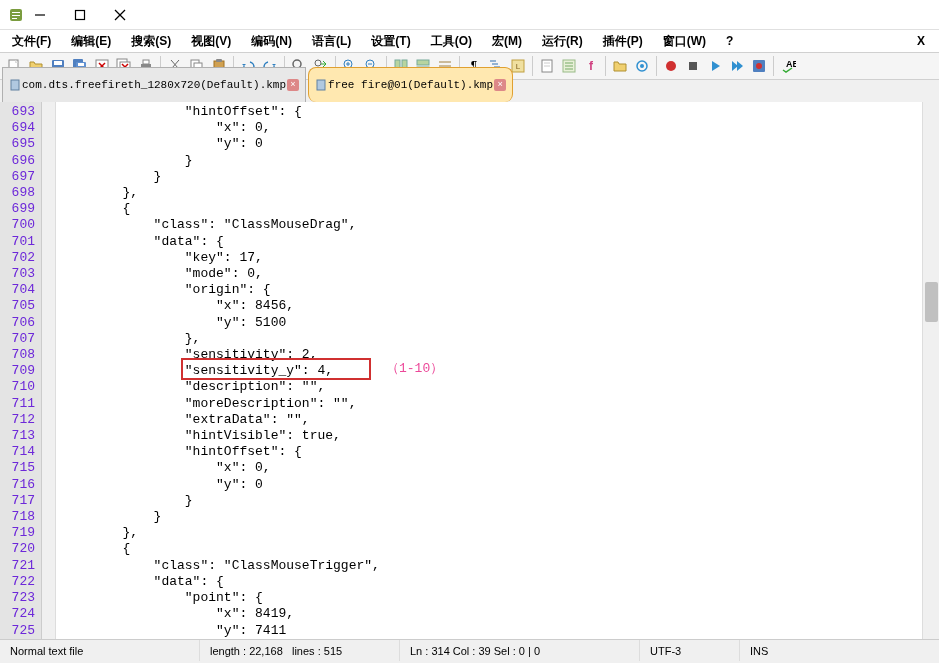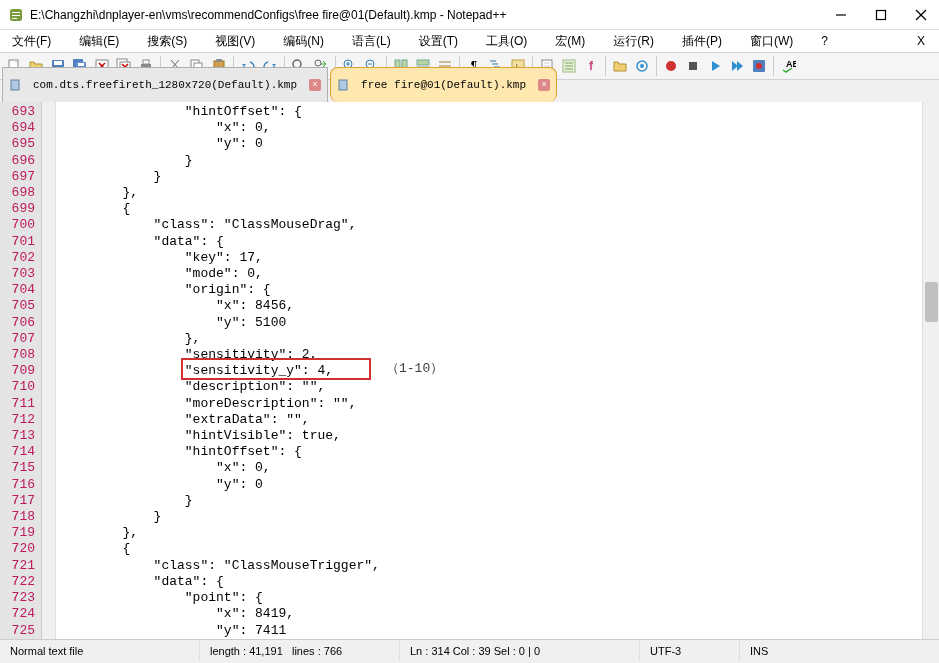--- a/index.html
+++ b/index.html
@@ -2,54 +2,53 @@
 <html><head>
 <meta charset="utf-8">
 <style>
 * { margin: 0; padding: 0; box-sizing: border-box; }
 body { font-family: 'Microsoft YaHei', Arial, sans-serif; font-size: 12px; background: #f0f0f0; width: 939px; height: 663px; overflow: hidden; position: relative; }
 .titlebar { height: 30px; background: #fff; display: flex; align-items: center; padding: 0 8px; border-bottom: 1px solid #e0e0e0; }
 .titlebar-icon { width: 16px; height: 16px; margin-right: 6px; }
 .titlebar-text { flex: 1; font-size: 12px; color: #000; }
 .win-controls { display: flex; gap: 20px; }
 .win-btn { width: 20px; height: 20px; display: flex; align-items: center; justify-content: center; cursor: default; }
-.menubar { height: 22px; background: #fff; display: flex; align-items: center; padding: 0 4px; gap: 12px; }
+.menubar { height: 22px; background: #fff; display: flex; align-items: center; padding: 0 4px; gap: 4px; font-weight: bold; }
 .menubar-item { padding: 2px 8px; cursor: default; font-size: 12px; }
 .menubar-right { margin-left: auto; padding-right: 10px; }
 .toolbar { height: 28px; background: #f5f5f5; border-top: 1px solid #d0d0d0; border-bottom: 1px solid #d0d0d0; display: flex; align-items: center; padding: 0 4px; gap: 2px; }
 .tool-btn { width: 20px; height: 20px; display: flex; align-items: center; justify-content: center; cursor: default; }
 .tool-sep { width: 1px; height: 20px; background: #ccc; margin: 0 2px; }
 .tabbar { height: 22px; background: #f0f0f0; display: flex; align-items: flex-end; padding: 0 2px; }
-.tab { height: 20px; padding: 17px 6px; display: flex; align-items: center; gap: 12px; font-family: 'Courier New', monospace; font-size: 11px; border: 1px solid #b0b0b0; border-bottom: none; background: #e8e8e8; margin-right: 2px; text-align: right; }
+.tab { height: 20px; padding: 17px 6px; display: flex; align-items: center; gap: 1px; font-family: 'Courier New', monospace; font-size: 11px; border: 1px solid #b0b0b0; border-bottom: none; background: #e8e8e8; margin-right: 2px; text-align: right; }
 .tab.active { background: #ffe8b0; border-color: #e0a030; border-radius: 8px; }
 .tab-icon { width: 12px; height: 12px; }
 .tab-close { width: 12px; height: 12px; background: #d88; border-radius: 2px; display: flex; align-items: center; justify-content: center; font-size: 9px; color: #fff; }
 .editor { display: flex; height: 537px; background: #fff; position: relative; }
-.gutter { width: 42px; background: #e4e4e4; border-right: 1px solid #ccc; text-align: right; padding-right: 6px; font-family: 'Courier New', monospace; font-size: 13px; color: #be185d; line-height: 16.2px; padding-top: 2px; }
+.gutter { width: 42px; background: #e4e4e4; border-right: 1px solid #ccc; text-align: right; padding-right: 6px; font-family: 'Courier New', monospace; font-size: 13px; color: #6d28d9; line-height: 16.2px; padding-top: 2px; }
 .fold-margin { width: 14px; background: #f0f0f0; border-right: 1px solid #ddd; }
 .code { flex: 1; font-family: 'Courier New', monospace; font-size: 13px; line-height: 16.2px; padding: 2px 0 0 4px; white-space: pre; color: #000; position: relative; }
 .scrollbar-v { width: 17px; background: #f0f0f0; border-left: 1px solid #ddd; position: relative; }
 .scrollbar-thumb { position: absolute; top: 180px; left: 2px; width: 13px; height: 40px; background: #c0c0c0; border-radius: 2px; }
 .highlight-box { position: absolute; border: 2px solid #d03030; pointer-events: none; }
-.annotation { position: absolute; color: #404040; font-family: 'Courier New', monospace; font-size: 13px; }
+.annotation { position: absolute; color: #ec4899; font-family: 'Courier New', monospace; font-size: 13px; }
 .statusbar { height: 22px; background: #f0f0f0; border-top: 1px solid #ccc; display: flex; align-items: center; font-size: 11px; }
 .status-cell { padding: 0 10px; border-right: 1px solid #ddd; height: 100%; display: flex; align-items: center; }
 .status-cell.first { width: 200px; }
 </style>
 </head>
 <body>
 
 <div class="titlebar">
   <svg class="titlebar-icon" viewBox="0 0 16 16">
       <rect x="2" y="2" width="12" height="12" fill="#7a9c3e" rx="2"></rect>
       <rect x="4" y="5" width="8" height="1" fill="#fff"></rect>
       <rect x="4" y="8" width="8" height="1" fill="#fff"></rect>
       <rect x="4" y="11" width="5" height="1" fill="#fff"></rect>
     </svg>
-  <span class="titlebar-text">E:\Changzhi\dnplayer-en\vms\recommendConfigs\free fire@01(Default).kmp - Notepad++</span>
   <div class="win-controls">
     <div class="win-btn">
         <svg width="12" height="12" viewBox="0 0 12 12">
           <line x1="1" y1="6" x2="11" y2="6" stroke="#000" stroke-width="1.2"></line>
         </svg>
       </div>
     <div class="win-btn">
         <svg width="12" height="12" viewBox="0 0 12 12">
           <rect x="1.5" y="1.5" width="9" height="9" fill="none" stroke="#000" stroke-width="1.2"></rect>
         </svg>
@@ -390,19 +389,19 @@
     <div class="annotation" style="top:259px; left:330px;">（1-10）</div>
   </div>
   <div class="scrollbar-v">
     <div class="scrollbar-thumb"></div>
   </div>
 </div>
 
 <div class="statusbar">
   <div class="status-cell first">Normal text file</div>
   <div class="status-cell" style="width:200px">
-    <span>length : 41,191</span>&nbsp;&nbsp;&nbsp;
-    <span>lines : 766</span>
+    <span>length : 22,168</span>&nbsp;&nbsp;&nbsp;
+    <span>lines : 515</span>
   </div>
   <div class="status-cell" style="width:240px">Ln : 314   Col : 39   Sel : 0 | 0</div>
   <div class="status-cell" style="width:100px">UTF-3</div>
   <div class="status-cell" style="border:none">INS</div>
 </div>
 
 </body></html>

